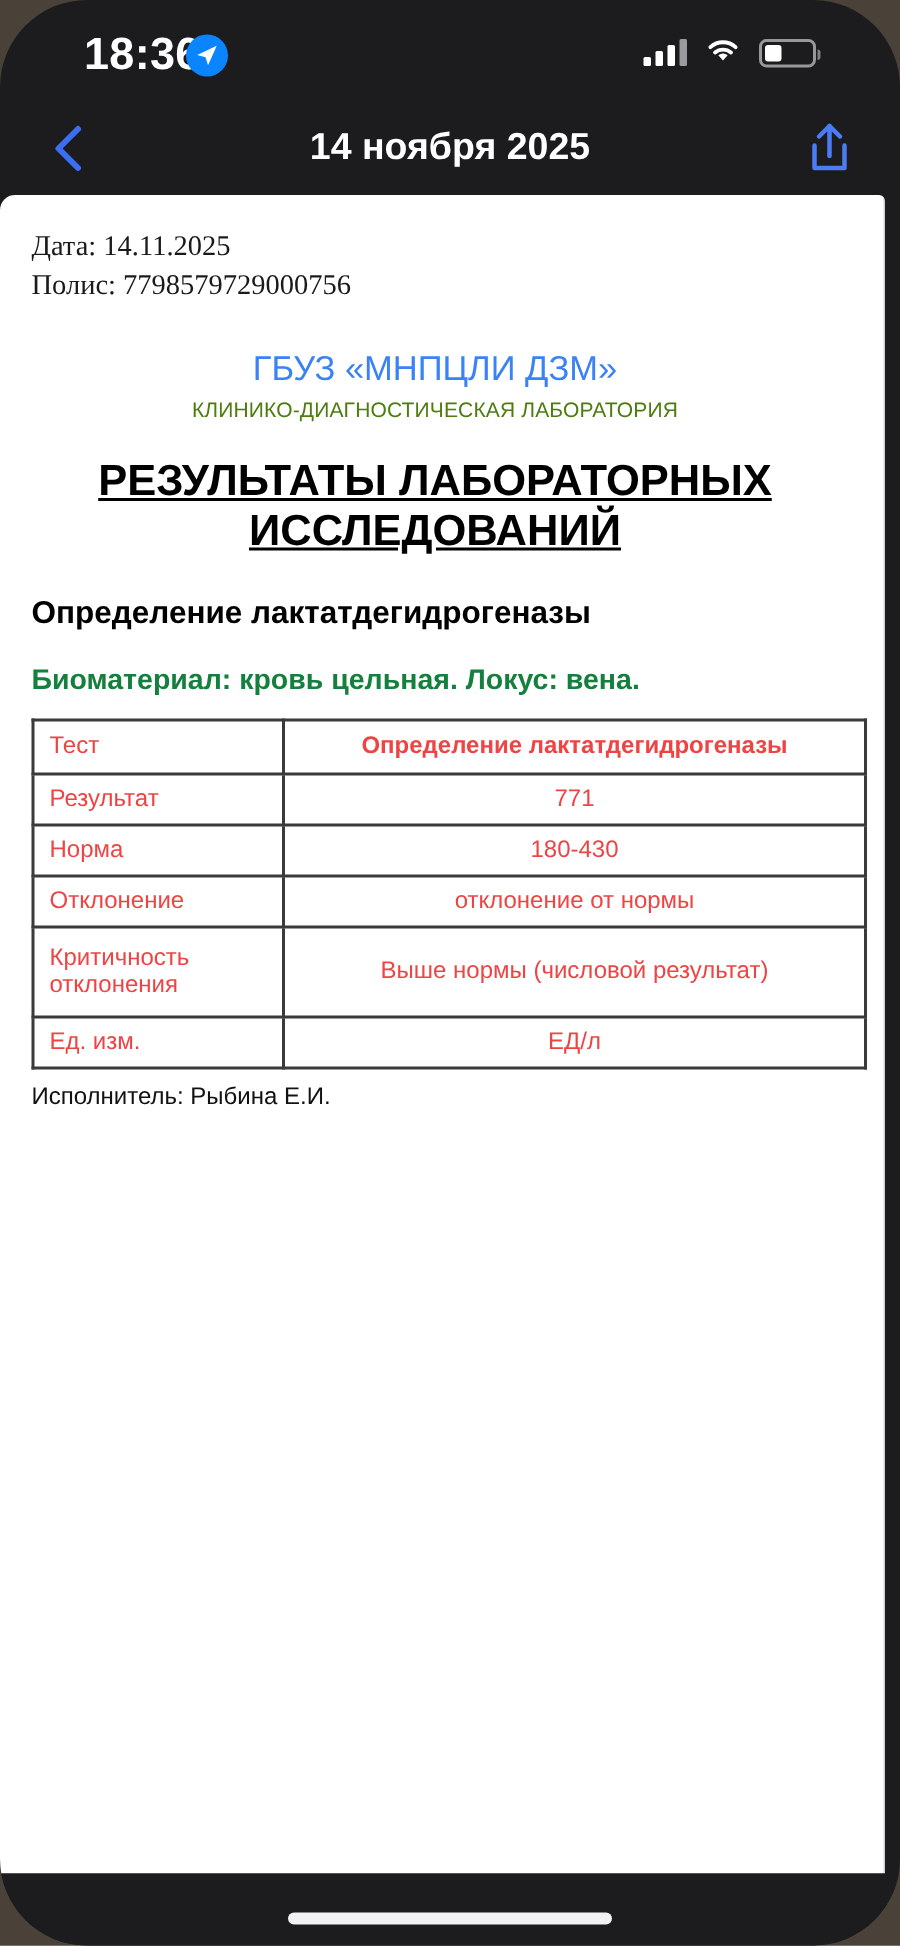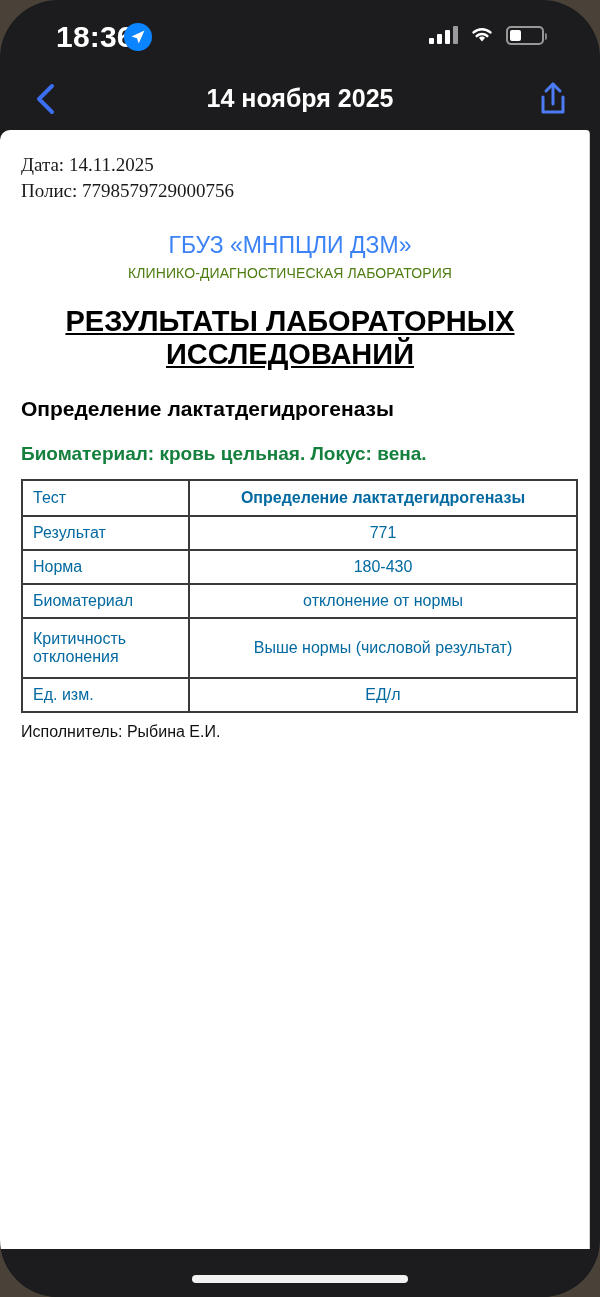--- a/index.html
+++ b/index.html
@@ -189,21 +189,21 @@
   
   #result-table {
     margin: 14px 0 0 21px;
     width: 557px;
     border-collapse: collapse;
     table-layout: fixed;
   }
   #result-table td, #result-table th {
     border: 2px solid #3a3a3a;
     font-size: 16px;
-    color: #0369a1;
+    color: #ef4444;
     padding: 7px 10px;
     vertical-align: middle;
   }
   #result-table col.c1 { width: 167px; }
   #result-table th.label-cell,
   #result-table td.label-cell {
     text-align: left;
     font-weight: normal;
   }
   #result-table thead th {
@@ -328,21 +328,21 @@
         <tbody>
           <tr>
             <td class="label-cell">Результат</td>
             <td class="value-cell">771</td>
           </tr>
           <tr>
             <td class="label-cell">Норма</td>
             <td class="value-cell">180-430</td>
           </tr>
           <tr>
-            <td class="label-cell">Биоматериал</td>
+            <td class="label-cell">Отклонение</td>
             <td class="value-cell">отклонение от нормы</td>
           </tr>
           <tr class="tall">
             <td class="label-cell">Критичность отклонения</td>
             <td class="value-cell">Выше нормы (числовой результат)</td>
           </tr>
           <tr>
             <td class="label-cell">Ед. изм.</td>
             <td class="value-cell">ЕД/л</td>
           </tr>

